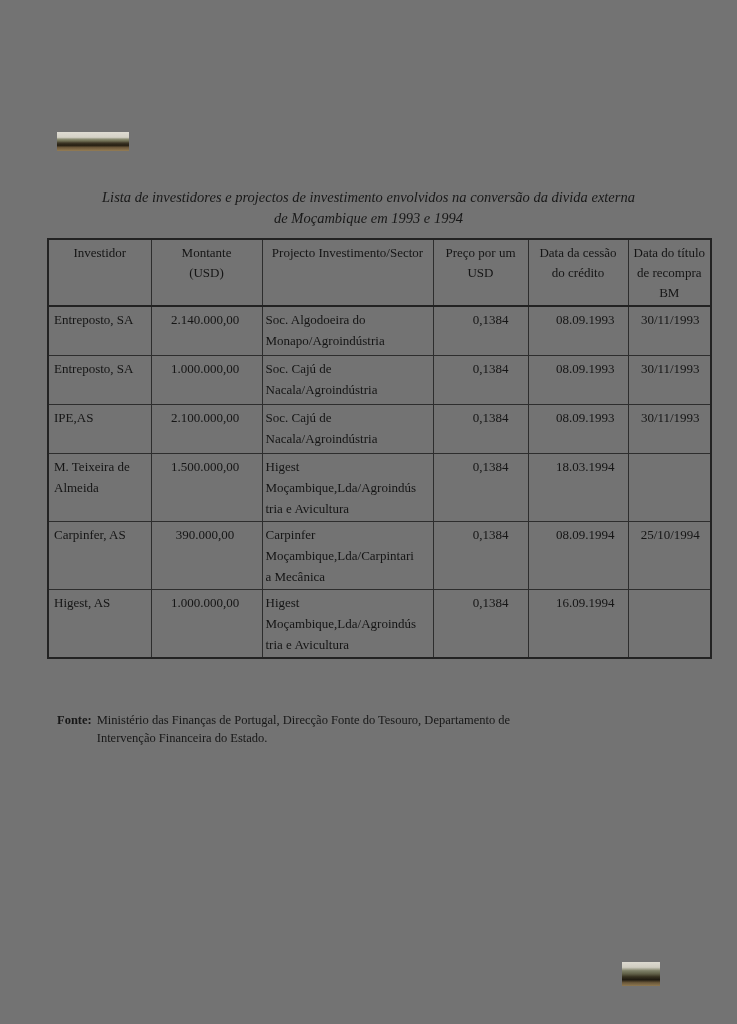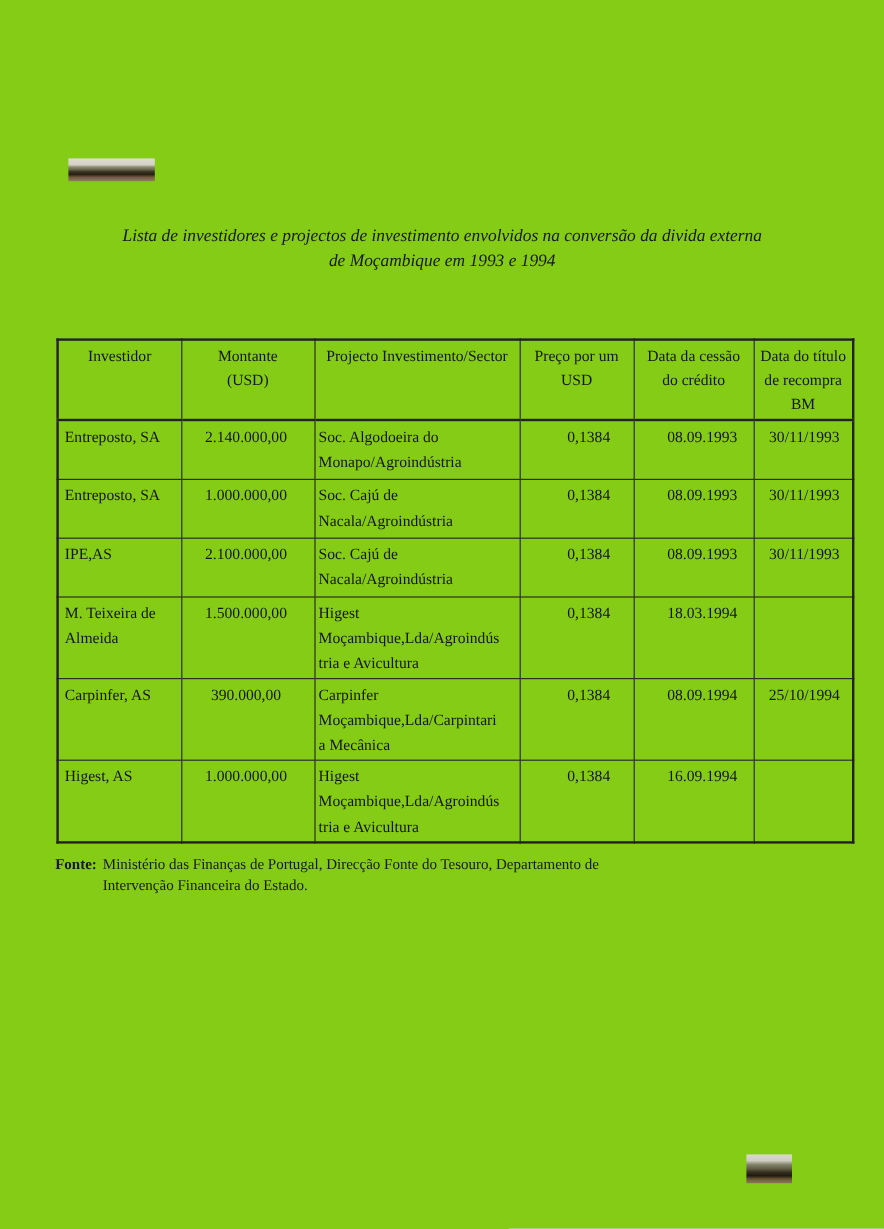--- a/index.html
+++ b/index.html
@@ -6,21 +6,21 @@
     margin: 0;
     padding: 0;
     background: #e9e9e9;
     font-family: "Liberation Serif", "DejaVu Serif", serif;
   }
   .page {
     position: relative;
     width: 737px;
     height: 1024px;
     margin: 0 auto;
-    background: #84cc16;
+    background: #737373;
     color: #1c1c1c;
     overflow: hidden;
   }
   
   .photo {
     position: absolute;
     filter: blur(0.4px);
   }
   .photo-top {
     left: 57px; top: 132px;
@@ -58,40 +58,40 @@
   }
   table.inv-table th,
   table.inv-table td {
     border: 1px solid #2d2d2d;
     vertical-align: top;
     line-height: 21px;
     padding: 2px 3px;
     overflow: hidden;
     white-space: pre-line;
   }
-  table.inv-table { border: 2px solid #222; margin-top: 44px; }
+  table.inv-table { border: 2px solid #222; }
   table.inv-table thead th {
     font-weight: normal;
     text-align: center;
     line-height: 20px;
     padding-top: 3px;
     height: 60px;
     border-bottom: 2px solid #222;
   }
   .c-inv { text-align: left;  padding-left: 5px !important; }
   .c-amt { text-align: center; padding-right: 6px !important; }
   .c-prj { }
   .c-prc { text-align: right; padding-right: 19px !important; }
   .c-ces { text-align: right; padding-right: 13px !important; }
   .c-rec { text-align: center;  padding-left: 5px !important; }
   tr.r2 td { height: 44px; }
   tr.r3 td { height: 63px; }
   .fonte {
     position: absolute;
-    top: 711px; left: 46px;
+    top: 711px; left: 57px;
     width: 560px;
     font-size: 12.5px;
     line-height: 18px;
     display: flex;
     color: #181818;
   }
   .fonte-label { font-weight: bold; white-space: nowrap; margin-right: 5px; }
   .fonte-text span { display: block; }
 </style>
 </head>

